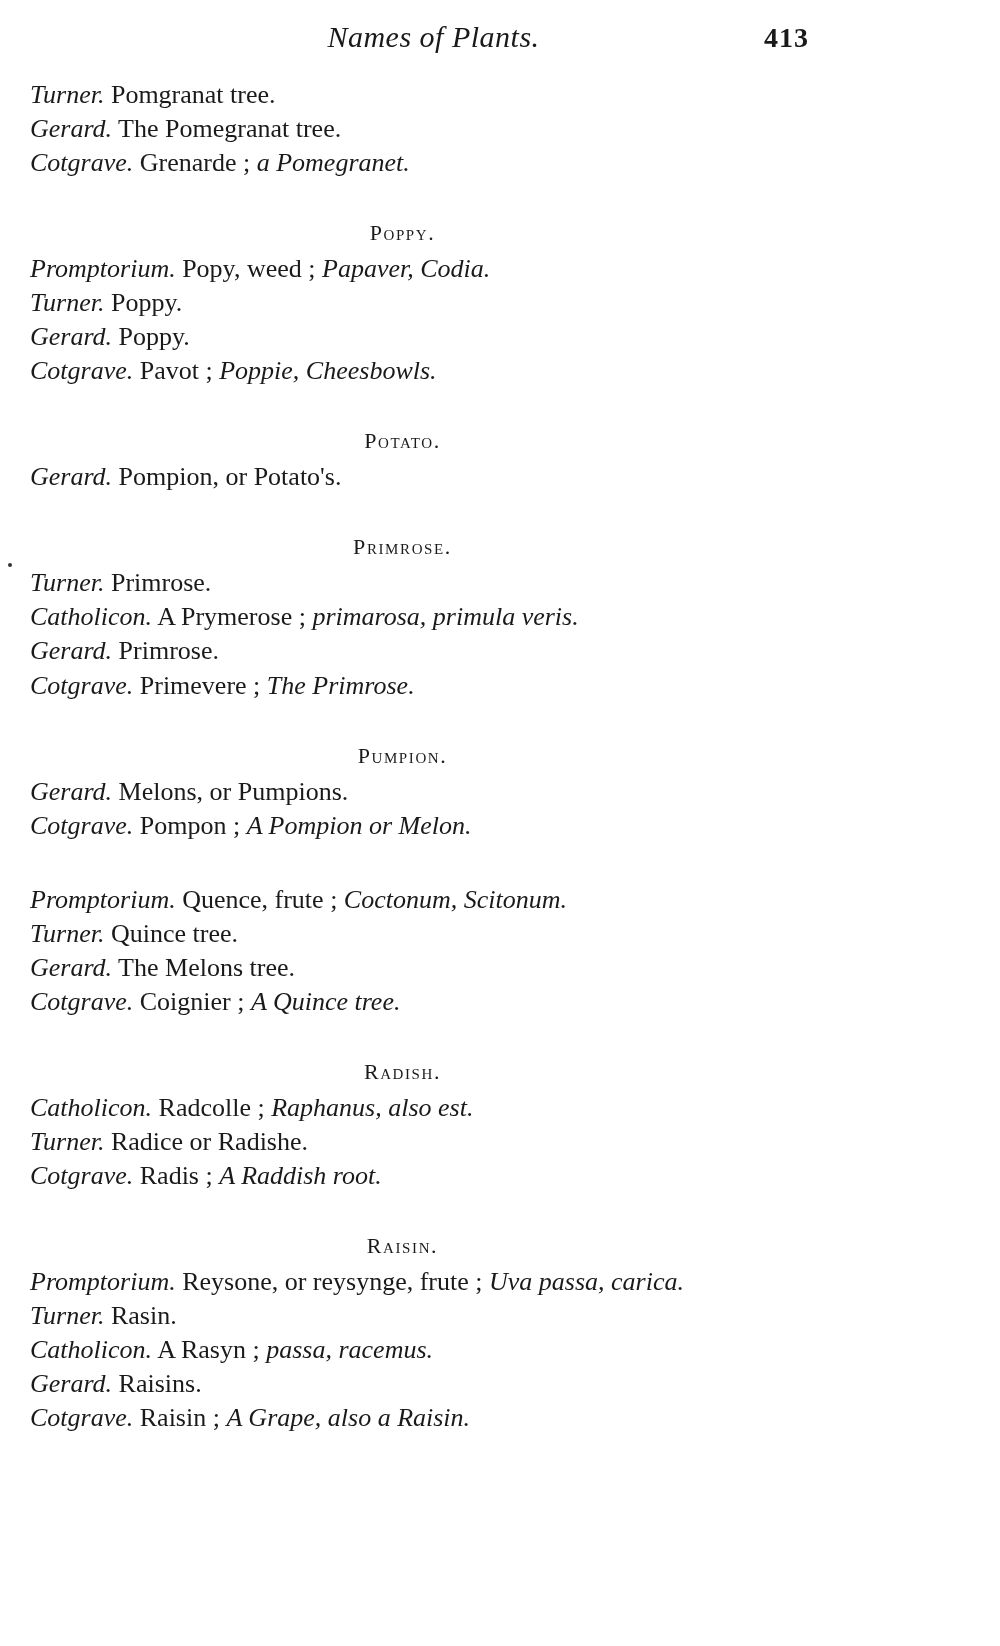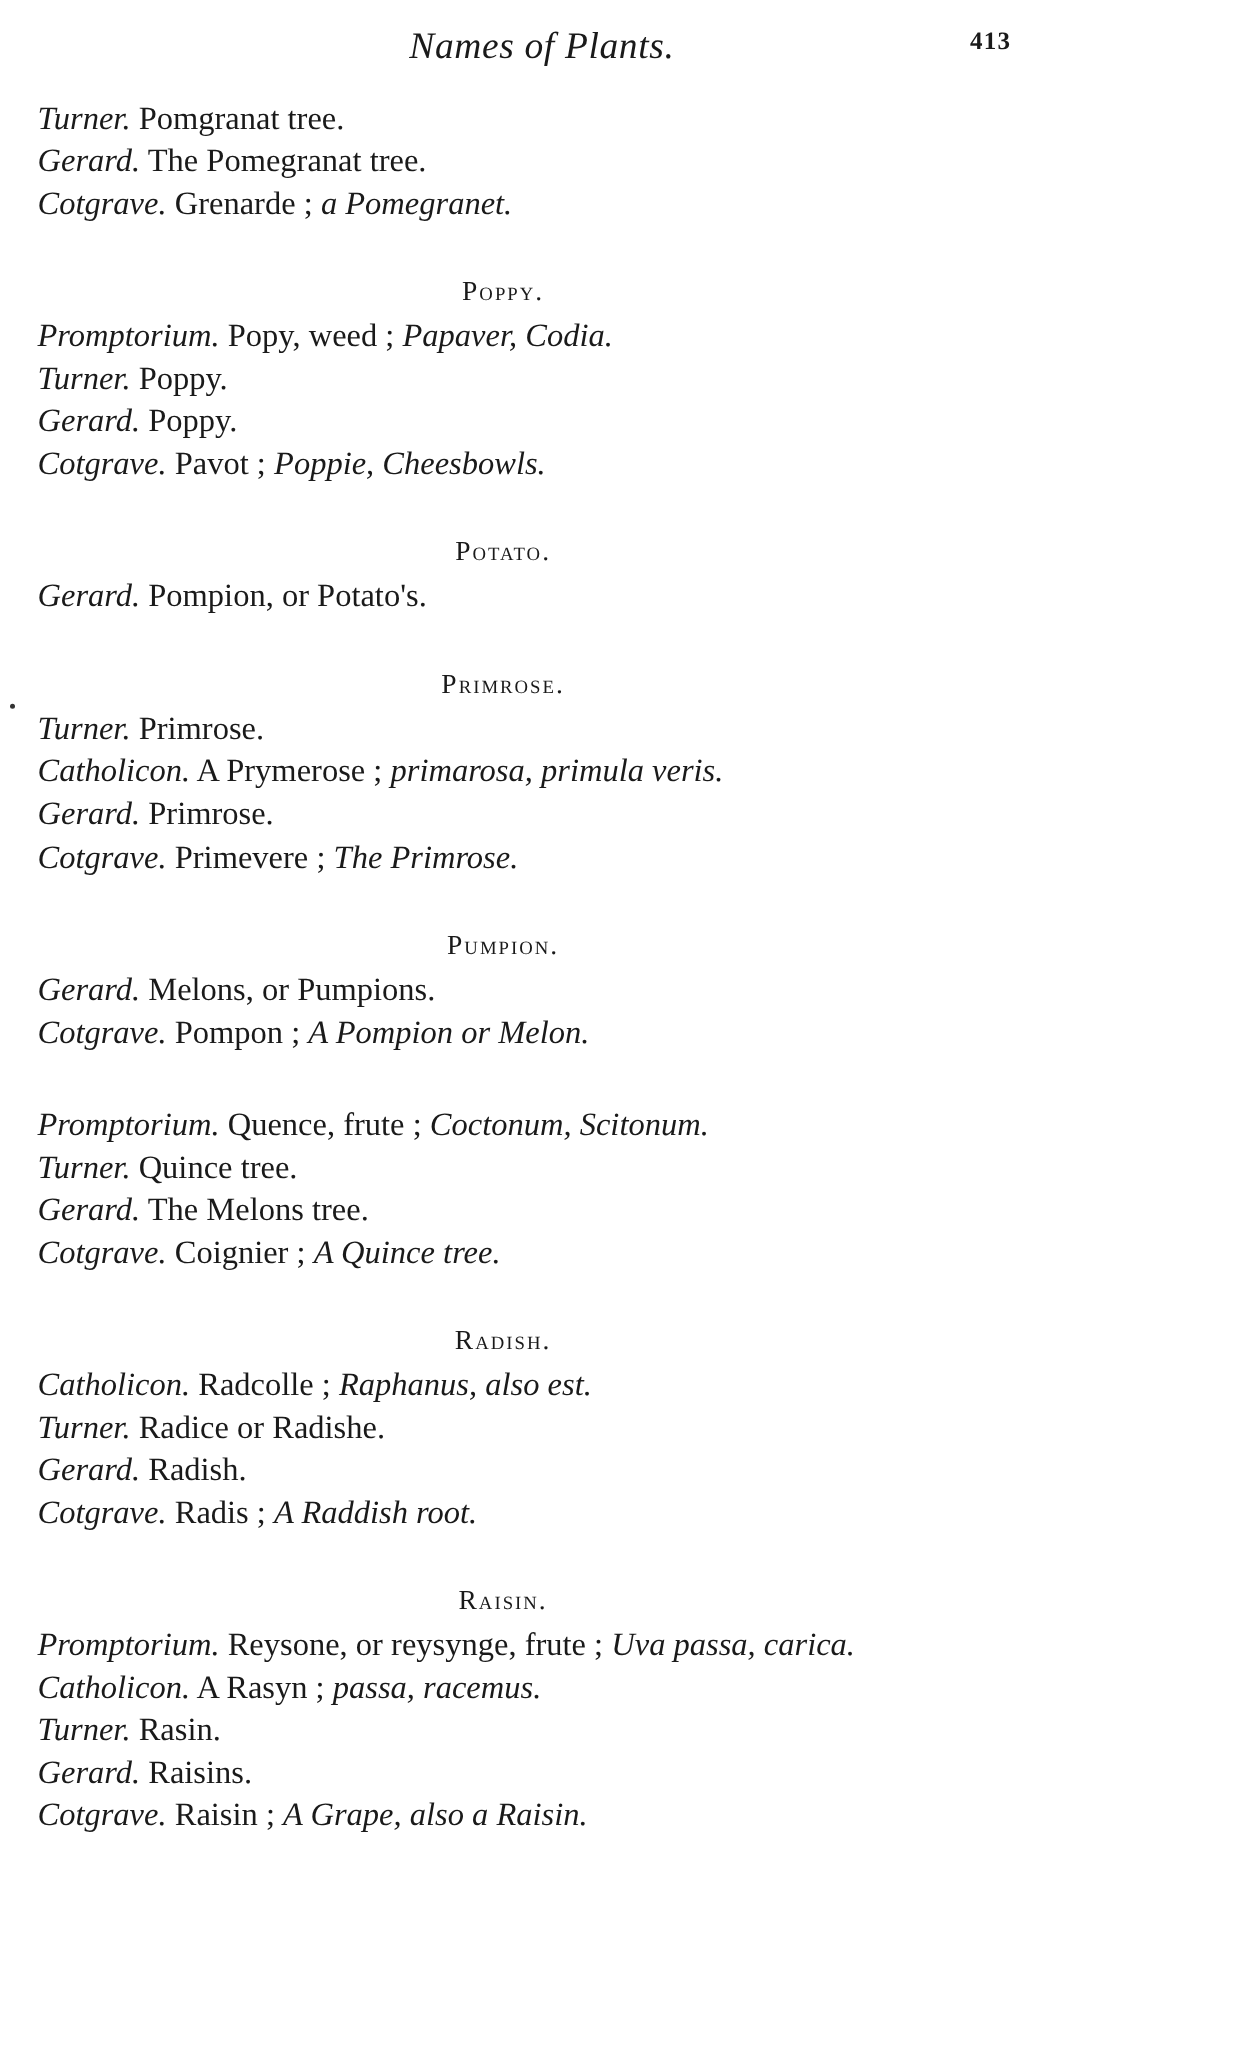--- a/index.html
+++ b/index.html
@@ -34,21 +34,21 @@
     text-align: center;
     font-style: italic;
     font-size: 30px;
     letter-spacing: 0.5px;
     font-family: "Liberation Serif", serif;
   }
   .folio {
     position: absolute;
     right: 58px;
     top: 22px;
-    font-size: 20px;
+    font-size: 28px;
     font-weight: bold;
     letter-spacing: 1px;
   }
   .body {
     padding: 0 52px 0 30px;
   }
   .entry {
     margin: 0;
   }
   .entry-head {
@@ -133,27 +133,26 @@
         <div class="line"><span class="src">Promptorium.</span><span> Quence, frute ; </span><span class="lat">Coctonum, Scitonum.</span></div>
         <div class="line"><span class="src">Turner.</span><span> Quince tree.</span></div>
         <div class="line"><span class="src">Gerard.</span><span> The Melons tree.</span></div>
         <div class="line"><span class="src">Cotgrave.</span><span> Coignier ; </span><span class="lat">A Quince tree.</span></div>
       </div>
       <div class="gap-md"></div>
       <div class="entry">
         <div class="entry-head">Radish.</div>
         <div class="line"><span class="src">Catholicon.</span><span> Radcolle ; </span><span class="lat">Raphanus, also est.</span></div>
         <div class="line"><span class="src">Turner.</span><span> Radice or Radishe.</span></div>
-        <div class="line"><span class="src">Gerard.</span><span> Radish.</span></div>
         <div class="line"><span class="src">Cotgrave.</span><span> Radis ; </span><span class="lat">A Raddish root.</span></div>
       </div>
       <div class="gap-md"></div>
       <div class="entry">
         <div class="entry-head">Raisin.</div>
         <div class="line"><span class="src">Promptorium.</span><span> Reysone, or reysynge, frute ; </span><span class="lat">Uva passa, carica.</span></div>
+        <div class="line"><span class="src">Turner.</span><span> Rasin.</span></div>
         <div class="line"><span class="src">Catholicon.</span><span> A Rasyn ; </span><span class="lat">passa, racemus.</span></div>
-        <div class="line"><span class="src">Turner.</span><span> Rasin.</span></div>
         <div class="line"><span class="src">Gerard.</span><span> Raisins.</span></div>
         <div class="line"><span class="src">Cotgrave.</span><span> Raisin ; </span><span class="lat">A Grape, also a Raisin.</span></div>
       </div>
     </div>
 
 </div>
 
 </body></html>

